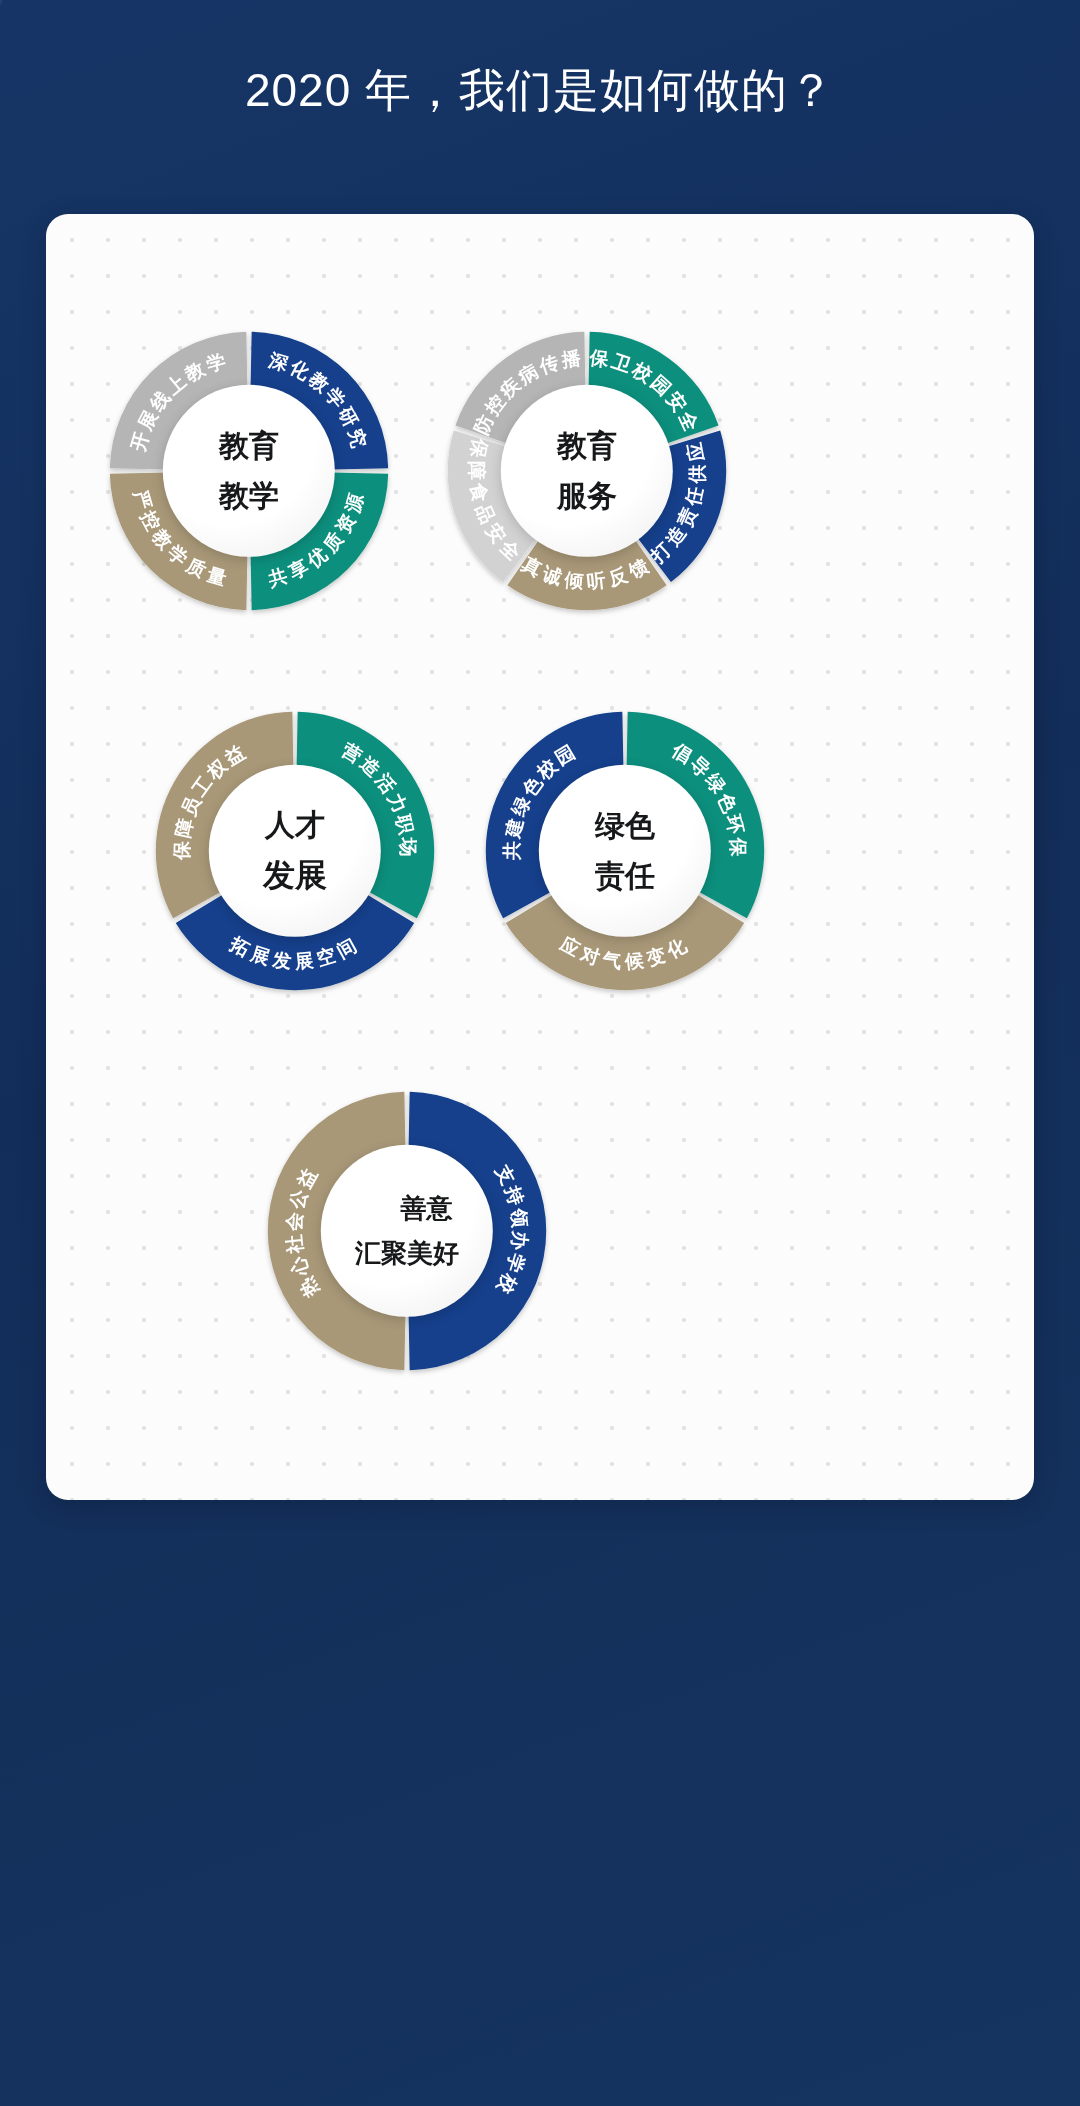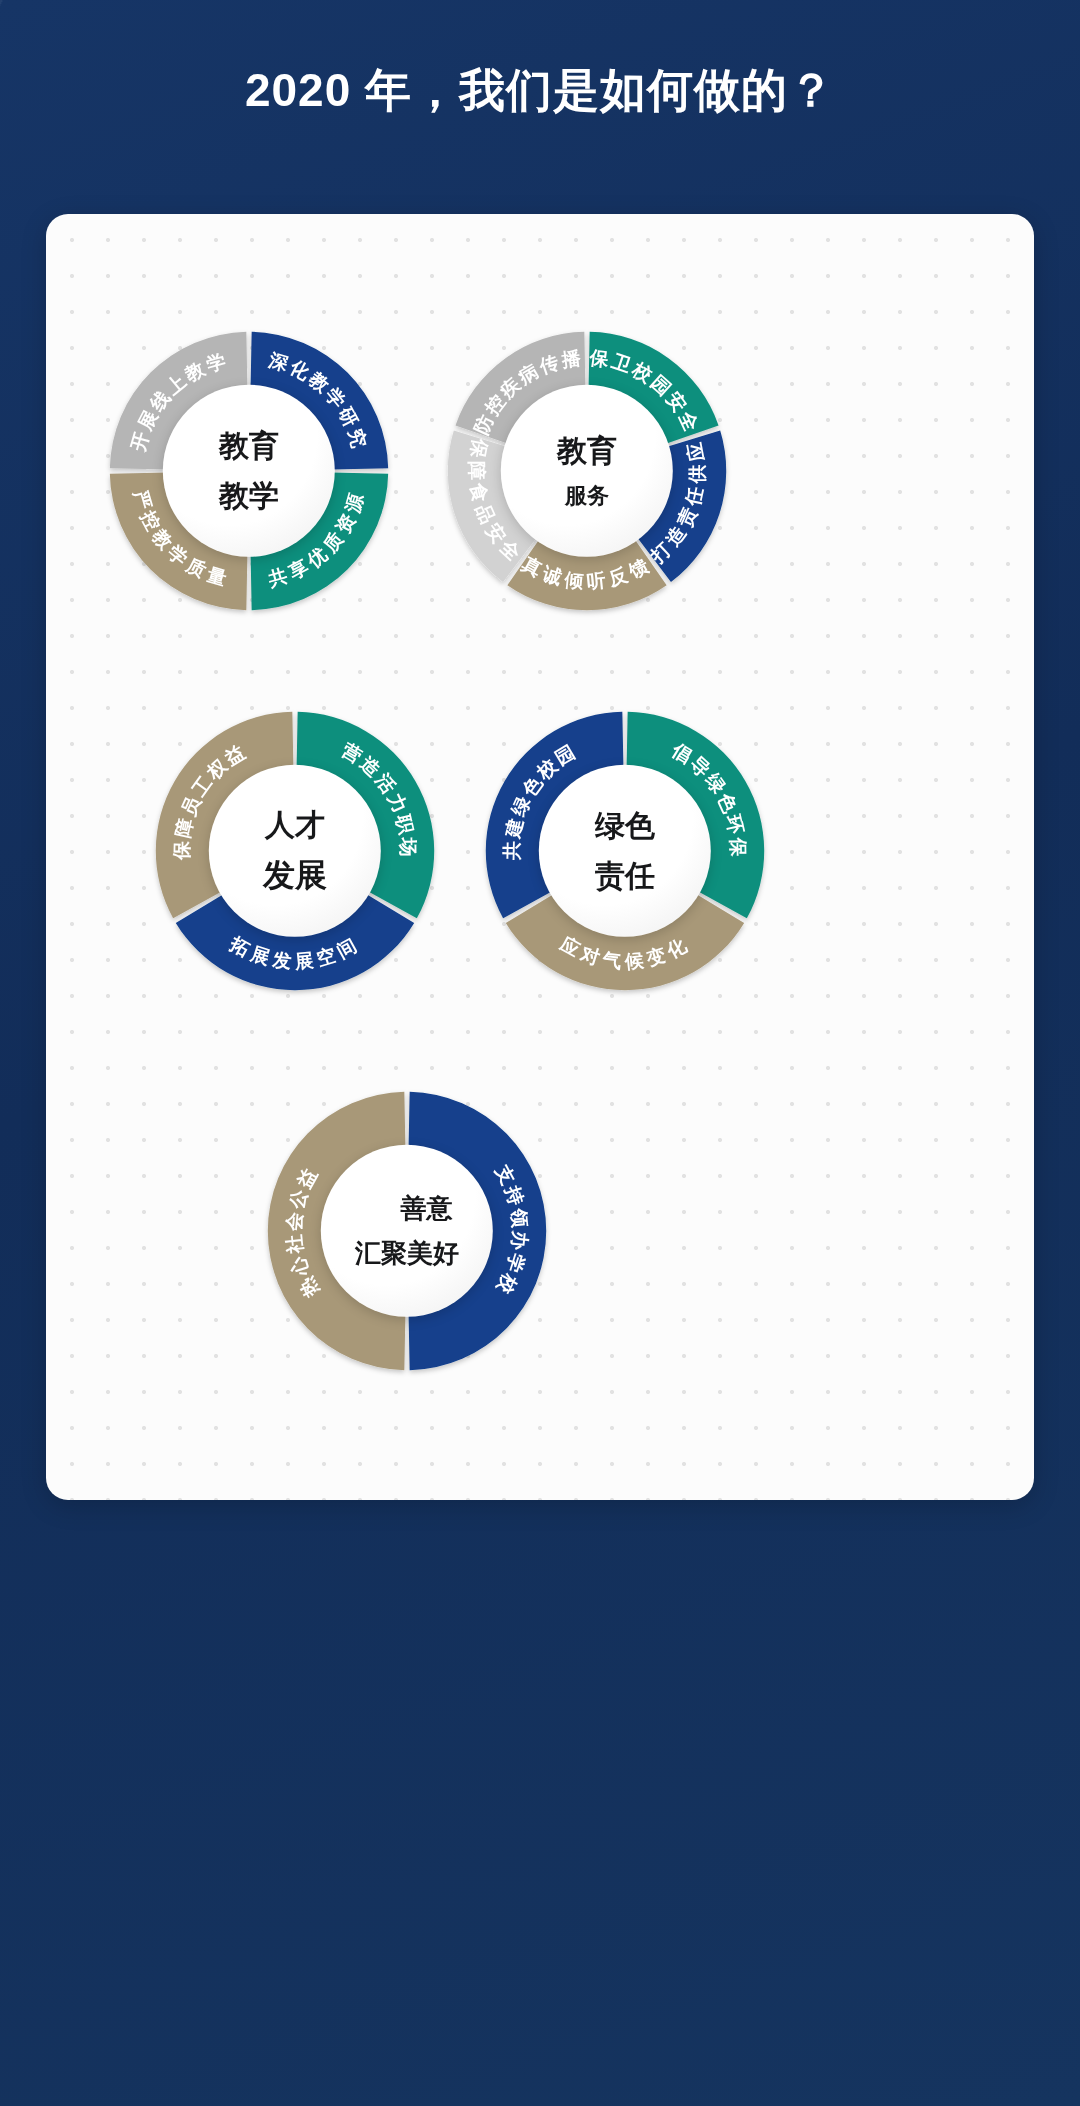--- a/index.html
+++ b/index.html
@@ -22,21 +22,21 @@
       linear-gradient(160deg, #163566 0%, #122d59 45%, #15345f 100%);
     pointer-events: none;
   }
   .page { position: relative; width: 1080px; height: 2106px; }
 
   .page-title {
     position: absolute; top: 58px; left: 0; width: 1080px;
     text-align: center;
     color: #ffffff;
     font-size: 46px;
-    font-weight: bold;
+    font-weight: normal;
     letter-spacing: 1px;
     line-height: 64px;
     white-space: nowrap;
   }
 
   .card {
     position: absolute;
     left: 46px; top: 214px;
     width: 988px; height: 1286px;
     background: #fcfcfc;
@@ -149,21 +149,21 @@
           L 98.92494322561734 44.010320121187924 A 56 56 0 0 0 47.08286091917827 81.67579765717018 Z" fill="#b5b5b5"></path>
             </g>
             <text class="seg-label" font-size="13"><textPath href="#tp-1-0" startOffset="50%" text-anchor="middle" dominant-baseline="middle">保卫校园安全</textPath></text>
             <text class="seg-label" font-size="13"><textPath href="#tp-1-1" startOffset="50%" text-anchor="middle" dominant-baseline="middle">打造责任供应</textPath></text>
             <text class="seg-label" font-size="13"><textPath href="#tp-1-2" startOffset="50%" text-anchor="middle" dominant-baseline="middle">真诚倾听反馈</textPath></text>
             <text class="seg-label" font-size="13"><textPath href="#tp-1-3" startOffset="50%" text-anchor="middle" dominant-baseline="middle">保障食品安全</textPath></text>
             <text class="seg-label" font-size="13"><textPath href="#tp-1-4" startOffset="50%" text-anchor="middle" dominant-baseline="middle">防控疾病传播</textPath></text>
           </svg>
           <div class="hub" style="width: 172.4px; height: 172.4px;">
             <span class="l1" style="font-size: 30px;">教育</span>
-            <span class="l2" style="font-size: 22px;">服务</span>
+            <span class="l2" style="font-size: 30px;">服务</span>
           </div>
         </div>
       </div>
 
     <div class="donut-wrap" id="donut-2" style="left:104px; top:492px; width:290px; height:290px;">
         <div class="donut">
           <svg viewBox="0 0 200 200">
             <defs>
     <filter id="sh2" x="-30%" y="-30%" width="160%" height="160%">
       <feDropShadow dx="0" dy="1.6" stdDeviation="1.8" flood-color="#000" flood-opacity="0.22"></feDropShadow>

